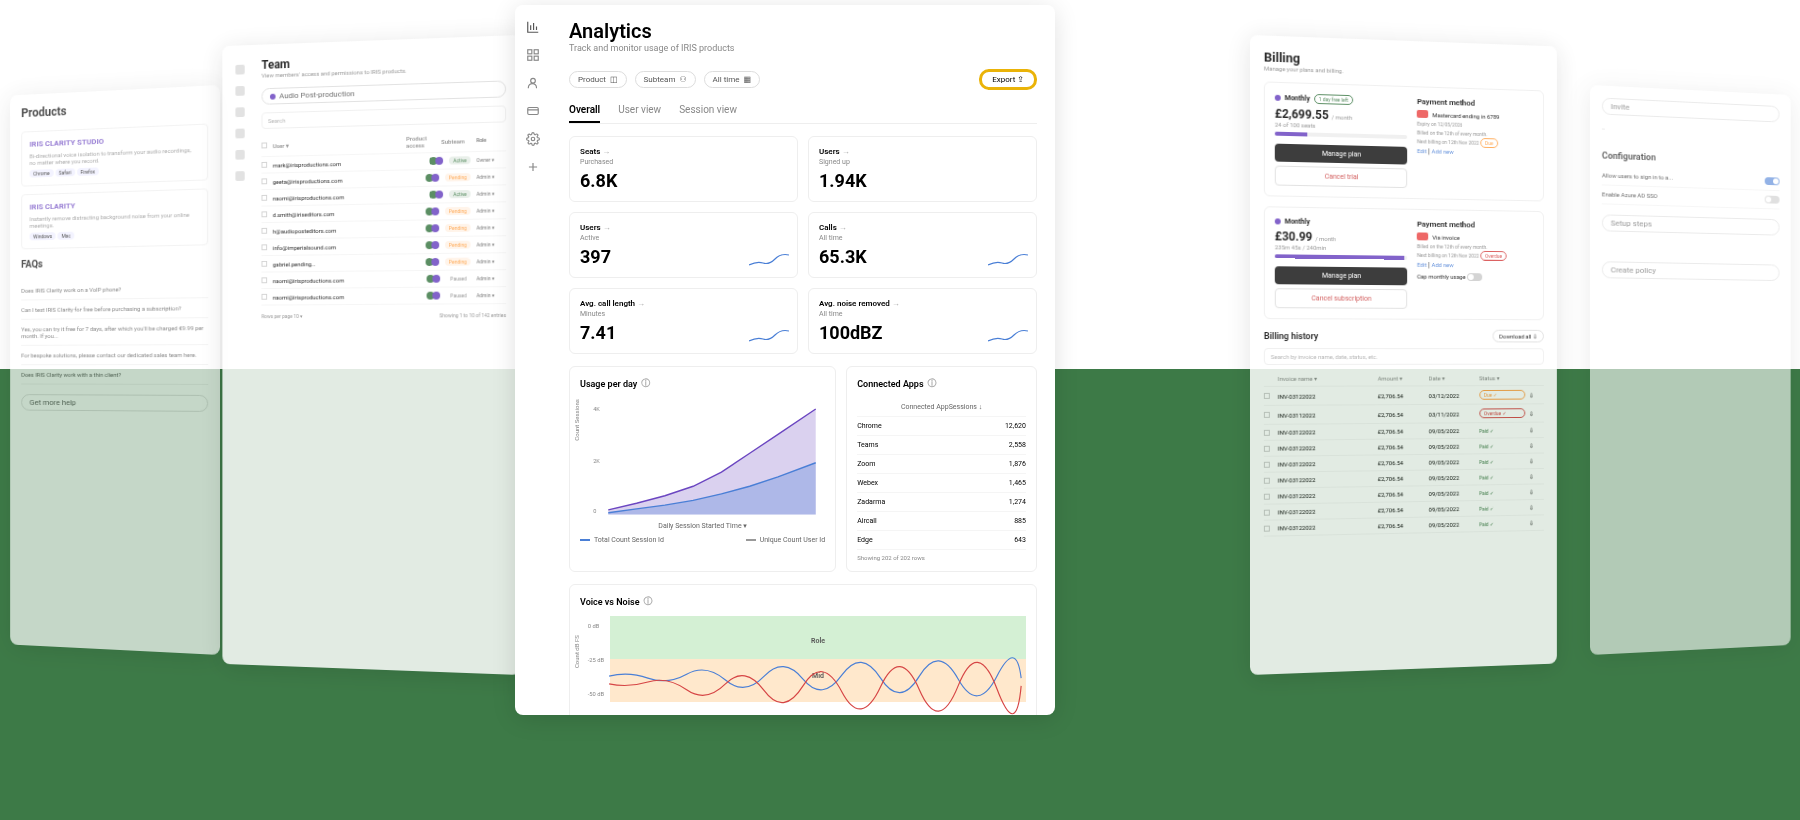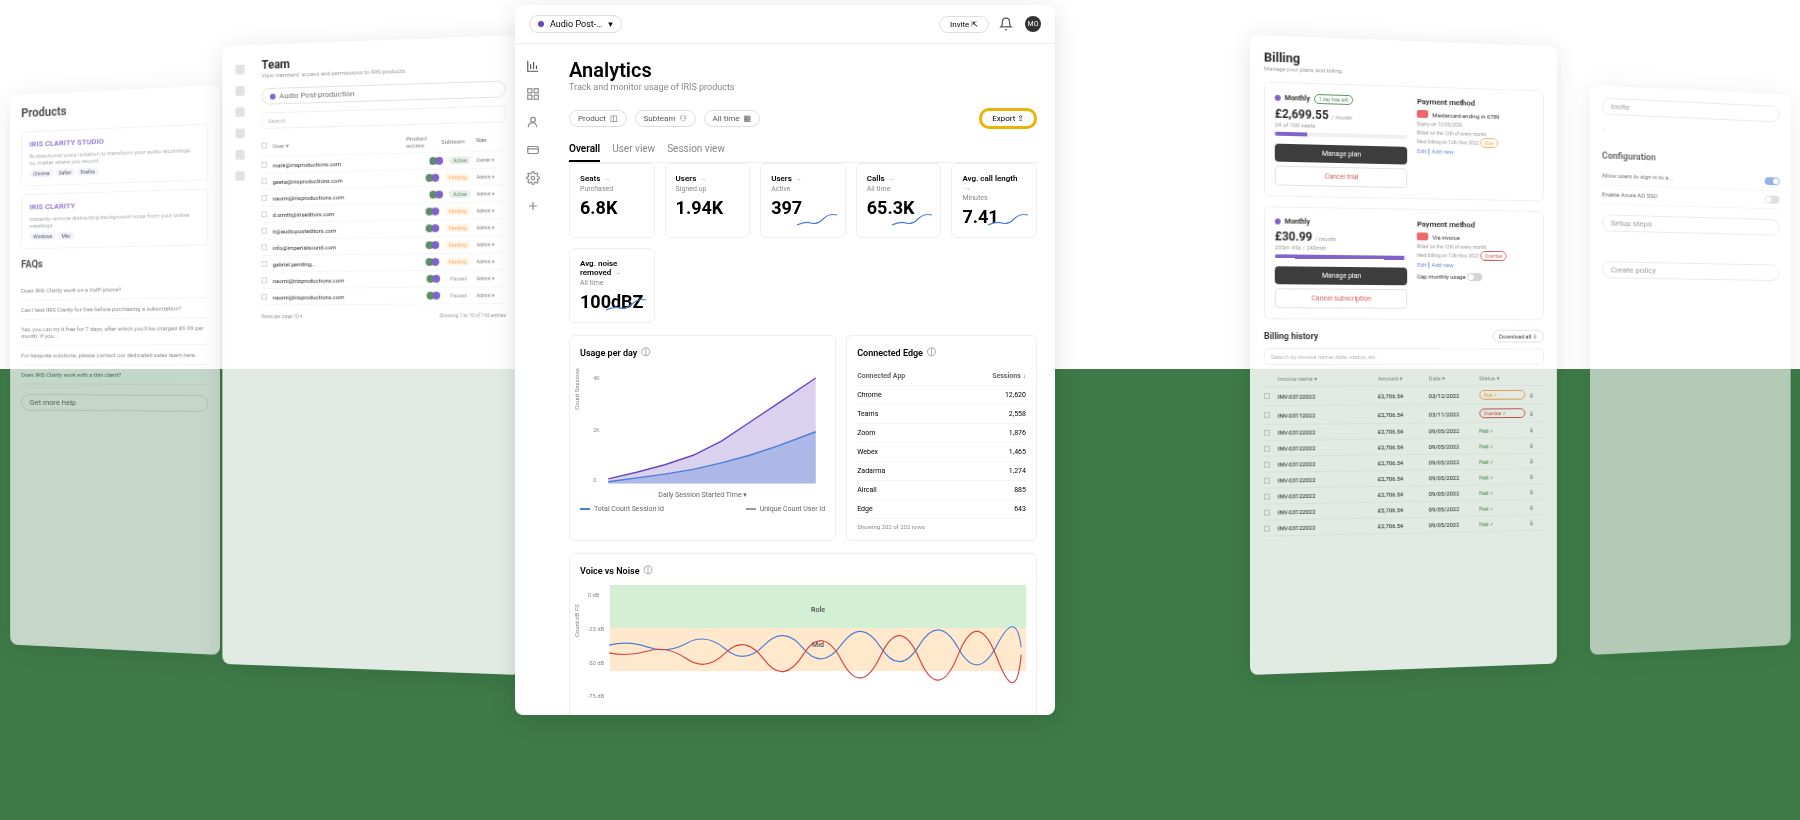--- a/index.html
+++ b/index.html
@@ -43,35 +43,35 @@
 .avatar { border-radius: 50%; background: #333; color: #fff; font-size: 7px; display: flex; align-items: center; justify-content: center; }
 .an-nav { width: 36px; float: left; display: flex; flex-direction: column; gap: 14px; padding: 14px 0; align-items: center; }
 .an-nav span { width: 14px; height: 14px; color: #888; }
 .an-nav span svg { width: 14px; height: 14px; }
 .an-body { margin-left: 36px; padding: 14px 18px; }
 .an-body h1 { font-size: 20px; font-weight: 600; }
 .an-body .sub { font-size: 9px; color: #888; margin-bottom: 16px; }
 .filter-row { display: flex; align-items: center; gap: 8px; margin-bottom: 14px; }
 .filter-chip { font-size: 8px; border: 1px solid #ddd; padding: 3px 8px; border-radius: 10px; display: flex; align-items: center; gap: 4px; color: #555; }
 .export-btn { font-size: 8px; border: 3px solid #eab308; padding: 3px 10px; border-radius: 10px; }
-.tabs { display: flex; gap: 12px; border-bottom: 1px solid #eee; }
+.tabs { display: flex; gap: 18px; border-bottom: 1px solid #eee; margin-bottom: 12px; }
 .tab { font-size: 10px; padding-bottom: 6px; color: #888; }
 .tab.active { color: #000; border-bottom: 2px solid #000; font-weight: 600; }
-.stat-grid { display: grid; grid-template-columns: repeat(5, 1fr); gap: 10px; margin-bottom: 12px; }
+.stat-grid { display: grid; grid-template-columns: repeat(2, 1fr); gap: 10px; margin-bottom: 12px; }
 .stat { border: 1px solid #eee; border-radius: 6px; padding: 10px; position: relative; }
 .stat .label { font-size: 8px; font-weight: 600; }
 .stat .sublabel { font-size: 7px; color: #888; margin: 2px 0 4px; }
 .stat .value { font-size: 18px; font-weight: 700; }
 .stat .spark { position: absolute; right: 8px; bottom: 8px; width: 40px; height: 18px; }
 .two-col { display: grid; grid-template-columns: 1.4fr 1fr; gap: 10px; margin-bottom: 12px; }
 .card { border: 1px solid #eee; border-radius: 6px; padding: 10px; }
 .card h3 { font-size: 9px; font-weight: 600; margin-bottom: 8px; display: flex; align-items: center; gap: 4px; }
 .app-table { font-size: 7px; }
 .app-row { display: flex; justify-content: space-between; padding: 5px 0; border-bottom: 1px solid #f5f5f5; }
-.app-row.hd { font-weight: 700; color: #666; }
+.app-row.hd { font-weight: 400; color: #666; justify-content: center; }
 .footnote { font-size: 6px; color: #888; margin-top: 4px; }
 .chart-legend { display: flex; justify-content: space-between; gap: 16px; font-size: 7px; color: #666; margin-top: 6px; }
 .chart-legend span::before { content: ''; display: inline-block; width: 10px; height: 2px; margin-right: 4px; vertical-align: middle; }
 .leg-blue::before { background: #4a7fd6; }
 .leg-grey::before { background: #999; }
 .usage-chart { height: 120px; position: relative; }
 .voice-chart { height: 130px; position: relative; }
 .band { position: absolute; left: 30px; right: 0; }
 .band-high { top: 0; height: 33%; background: #d4f0d4; }
 .band-mid { top: 33%; height: 33%; background: #ffe8cc; }
@@ -260,34 +260,20 @@
         </div>
       </div>
     <div style="display:flex;justify-content:space-between;margin-top:8px;font-size:5px;color:#888">
       <span><span>Rows per page</span> <span>10</span> ▾</span>
       <span>Showing 1 to 10 of 142 entries</span>
     </div>
   </div>
 </div>
 
 <div class="panel panel-analytics">
-  <div class="an-header">
-    <div class="breadcrumb-chip">
-      <span class="small-pill" style="background:#6b46c1"></span>
-      <span>Audio Post-…</span>
-      <span>▾</span>
-    </div>
-    <div class="an-header-right">
-      <span class="invite-btn"><span>Invite</span> ⇱</span>
-      <span class="bell"><svg viewBox="0 0 24 24" fill="none" stroke="#555" stroke-width="2">
-            <path d="M18 8a6 6 0 10-12 0c0 7-3 9-3 9h18s-3-2-3-9M13.7 21a2 2 0 01-3.4 0"></path>
-          </svg></span>
-      <span class="avatar">MO</span>
-    </div>
-  </div>
   <div class="an-nav">
     <span><svg viewBox="0 0 24 24" fill="none" stroke="#555" stroke-width="2">
           <path d="M3 3v18h18M8 17V9m5 8V5m5 12v-6"></path>
         </svg></span>
     <span><svg viewBox="0 0 24 24" fill="none" stroke="#888" stroke-width="2">
           <rect x="3" y="3" width="7" height="7"></rect>
           <rect x="14" y="3" width="7" height="7"></rect>
           <rect x="3" y="14" width="7" height="7"></rect>
           <rect x="14" y="14" width="7" height="7"></rect>
         </svg></span>
@@ -394,21 +380,21 @@
           </svg>
         </div>
         <div class="x-axis-label"><span>Daily Session Started Time</span> ▾</div>
         <div class="chart-legend">
           <span class="leg-blue">Total Count Session Id</span>
           <span class="leg-grey">Unique Count User Id</span>
         </div>
       </div>
       <div class="card">
         <h3>
-            <span>Connected Edge</span> 
+            <span>Connected Apps</span> 
             <span style="color:#aaa">ⓘ</span>
           </h3>
         <div class="app-table" id="apps-table">
             <div class="app-row hd">
               <span>Connected App</span>
               <span>Sessions ↓</span>
             </div>
             <div class="app-row">
               <span>Chrome</span>
               <span>12,620</span>

